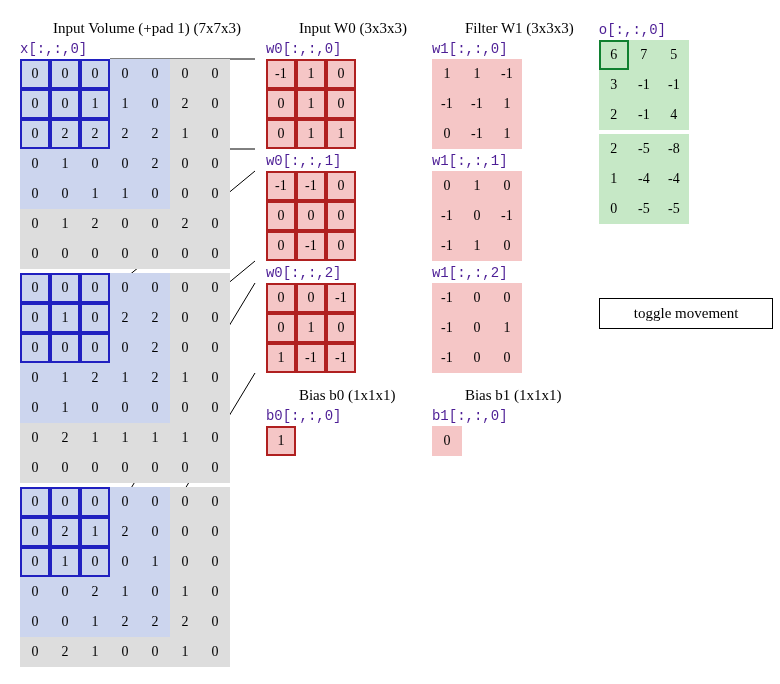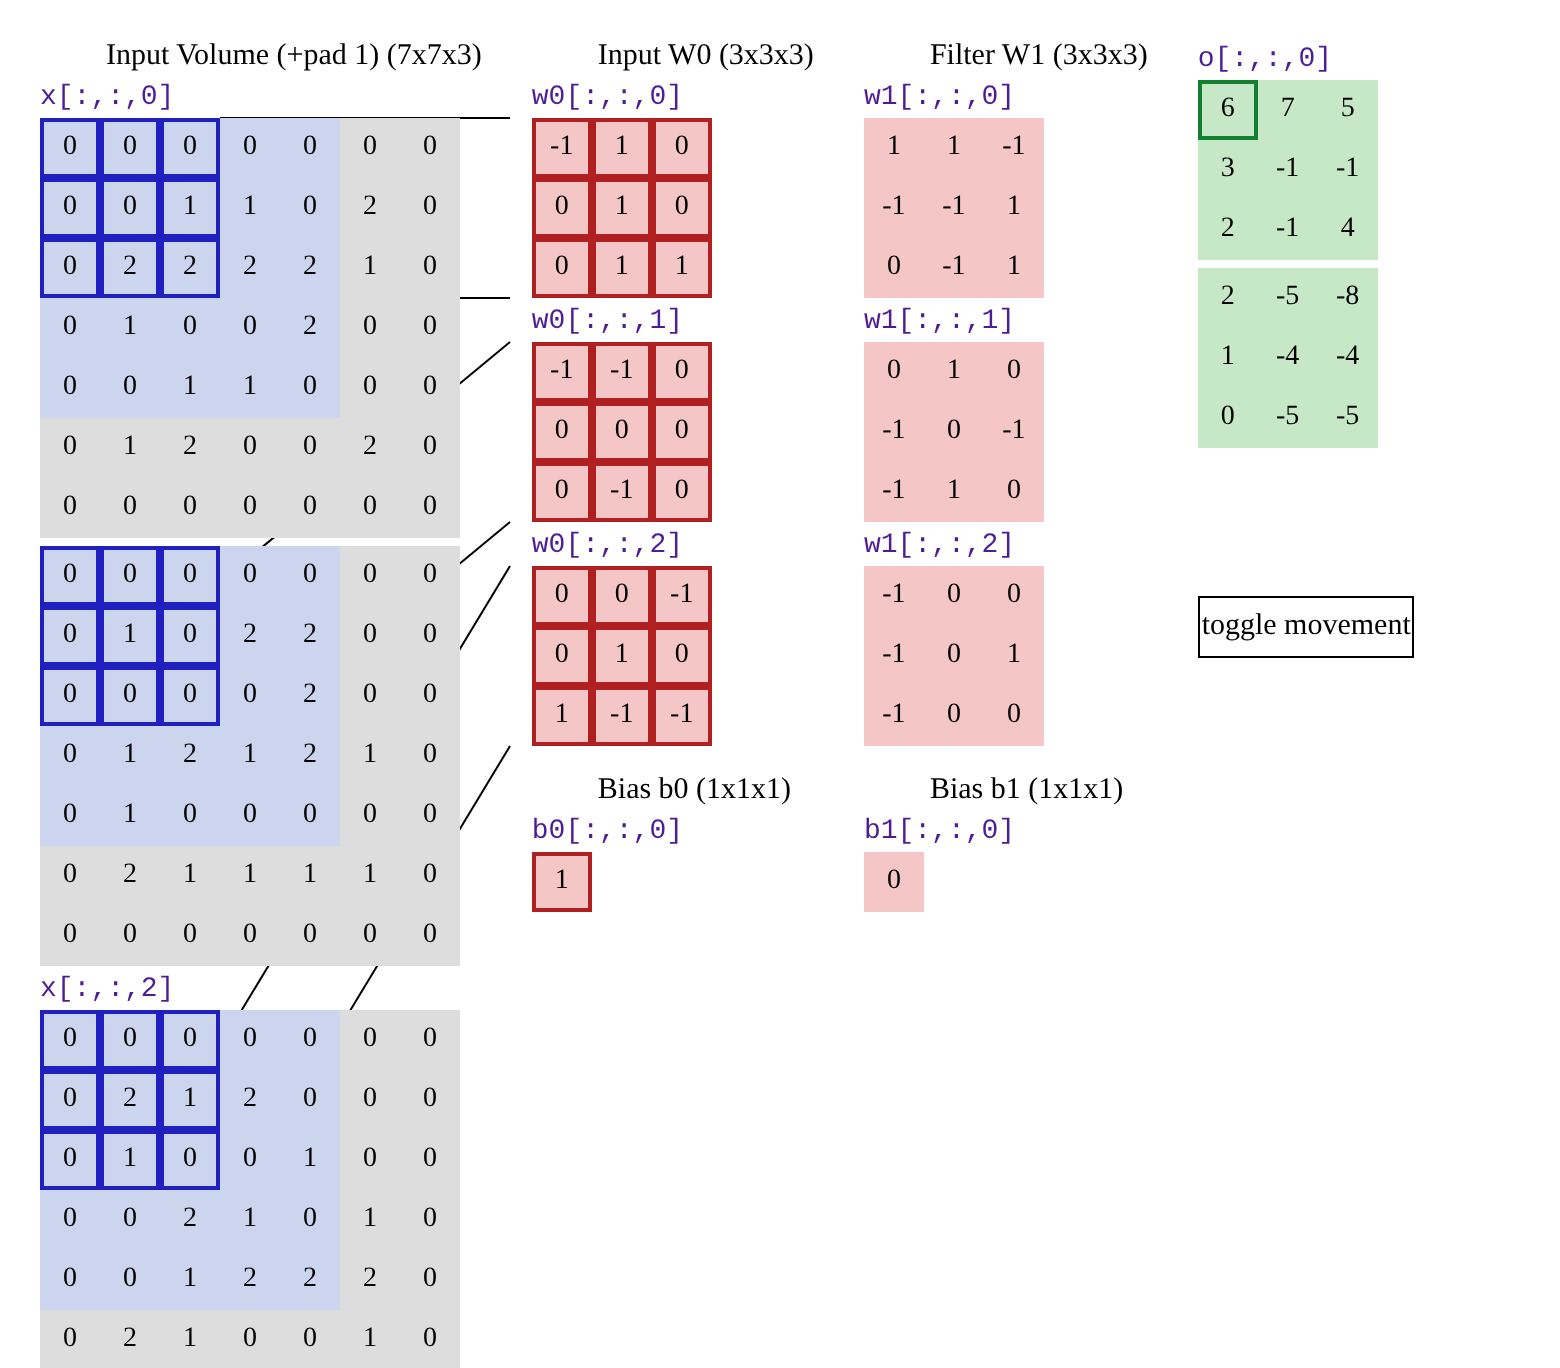--- a/index.html
+++ b/index.html
@@ -27,21 +27,21 @@
   .w1 .cell { background: #f5c6c6; }
   
   .b0 .cell { background: #f5c6c6; border: 2px solid #b02020; }
   .b1 .cell { background: #f5c6c6; }
   
   .out .cell { background: #c6e8c6; }
   .out .active { border: 2px solid #108030; }
   .stack { margin-bottom: 4px; }
   .btn {
     margin-top: 70px;
-    padding: 6px 1px;
+    padding: 6px 34px;
     border: 1px solid #000;
     background: #fff;
     font-family: "Times New Roman", serif;
     font-size: 15px;
     cursor: pointer;
     align-self: flex-start;
   }
   svg.lines { position: absolute; left: 0; top: 0; z-index: 1; pointer-events: none; }
 </style>
 </head>
@@ -162,21 +162,20 @@
               <div class="cell">0</div>
               <div class="cell">0</div>
               <div class="cell">0</div>
               <div class="cell">0</div>
               <div class="cell">0</div>
               <div class="cell">0</div>
               <div class="cell">0</div>
             </div>
           </div>
           <div class="stack">
-            <div class="slice-label black">x[:,:,2]</div>
             <div class="grid inp" style="grid-template-columns: repeat(7, 30px);">
               <div class="cell receptive receptive-border">0</div>
               <div class="cell receptive receptive-border">0</div>
               <div class="cell receptive receptive-border">0</div>
               <div class="cell receptive">0</div>
               <div class="cell receptive">0</div>
               <div class="cell">0</div>
               <div class="cell">0</div>
               <div class="cell receptive receptive-border">0</div>
               <div class="cell receptive receptive-border">2</div>

